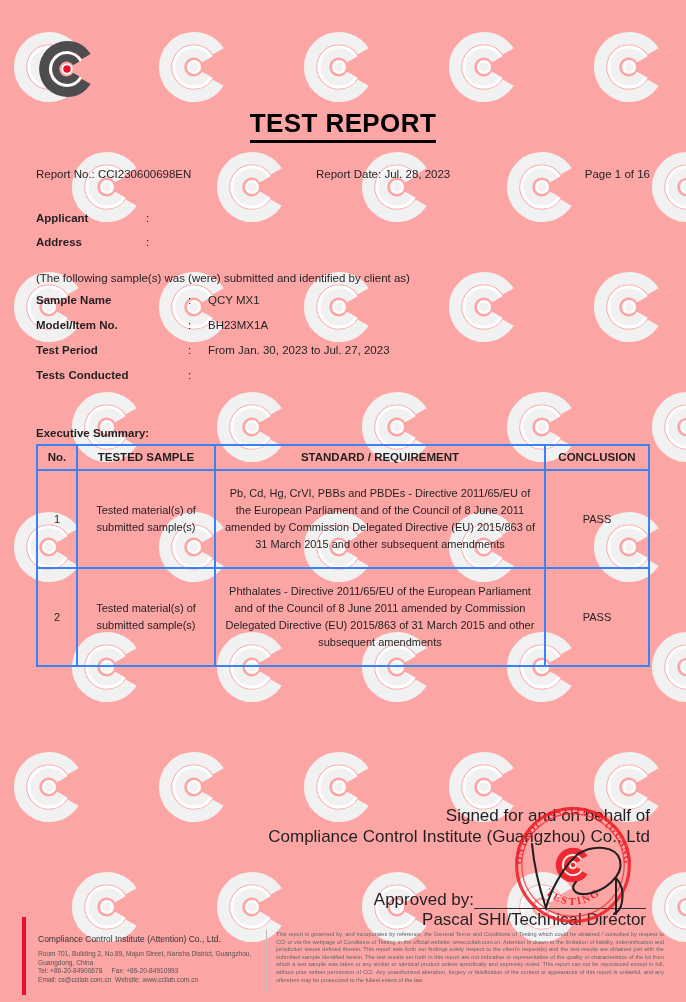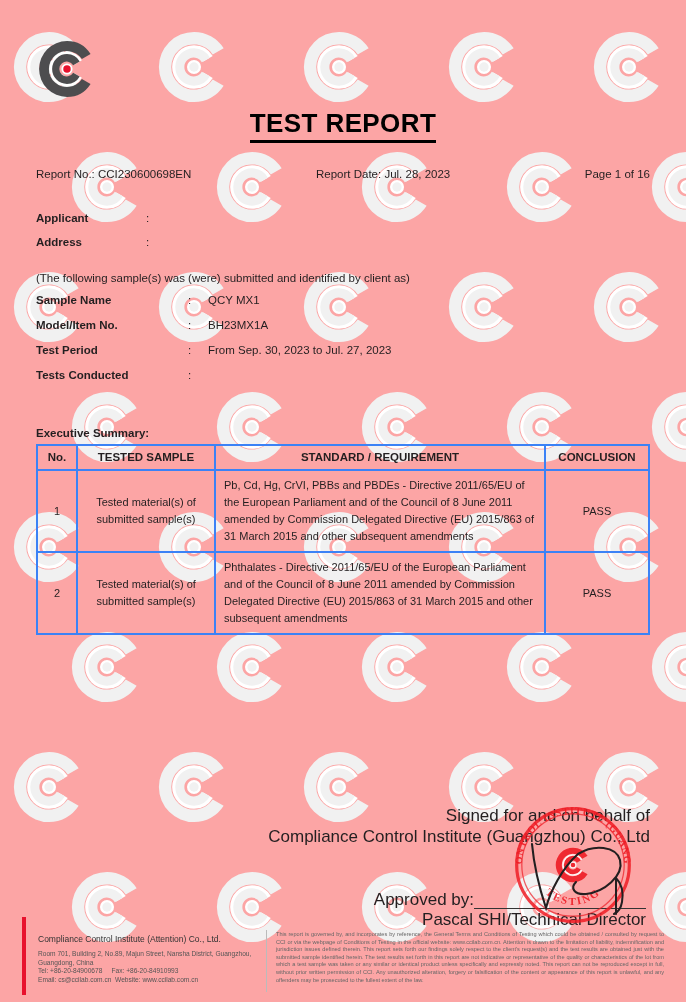--- a/index.html
+++ b/index.html
@@ -154,22 +154,22 @@
     text-align: center;
     line-height: 17px;
   }
   table.summary th {
     font-weight: bold;
     font-size: 11.5px;
     height: 19px;
     padding: 2px 4px;
   }
   table.summary td.std {
-    text-align: left;
-    padding: 6px 8px;
+    text-align: center;
+    padding: 14px 8px;
   }
   .c-no { width: 30px; }
   .c-sample { width: 128px; }
   .c-concl { width: 94px; }
 
   
   .sig {
     position: absolute;
     right: 36px;
     top: 805px;
@@ -604,21 +604,21 @@
       <span class="val">QCY MX1</span>
     </div>
     <div class="frow">
       <span class="lbl">Model/Item No.</span>
       <span class="col">:</span>
       <span class="val">BH23MX1A</span>
     </div>
     <div class="frow">
       <span class="lbl">Test Period</span>
       <span class="col">:</span>
-      <span class="val">From Sep. 30, 2023 to Jul. 27, 2023</span>
+      <span class="val">From Jan. 30, 2023 to Jul. 27, 2023</span>
     </div>
     <div class="frow">
       <span class="lbl">Tests Conducted</span>
       <span class="col">:</span>
     </div>
   </div>
 
   <div class="exec-title">Executive Summary:</div>
 
   <table class="summary">

